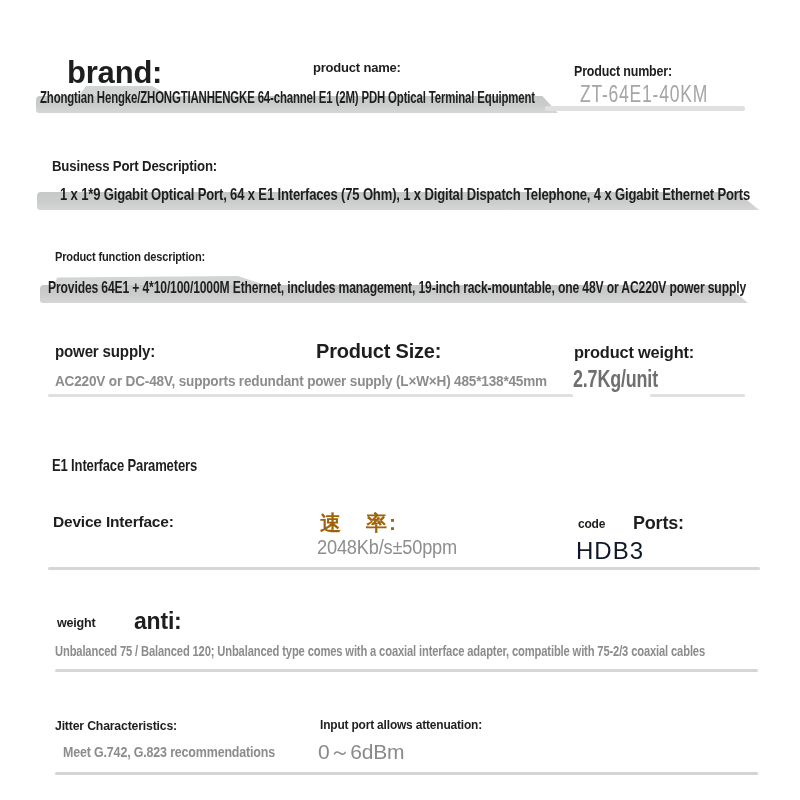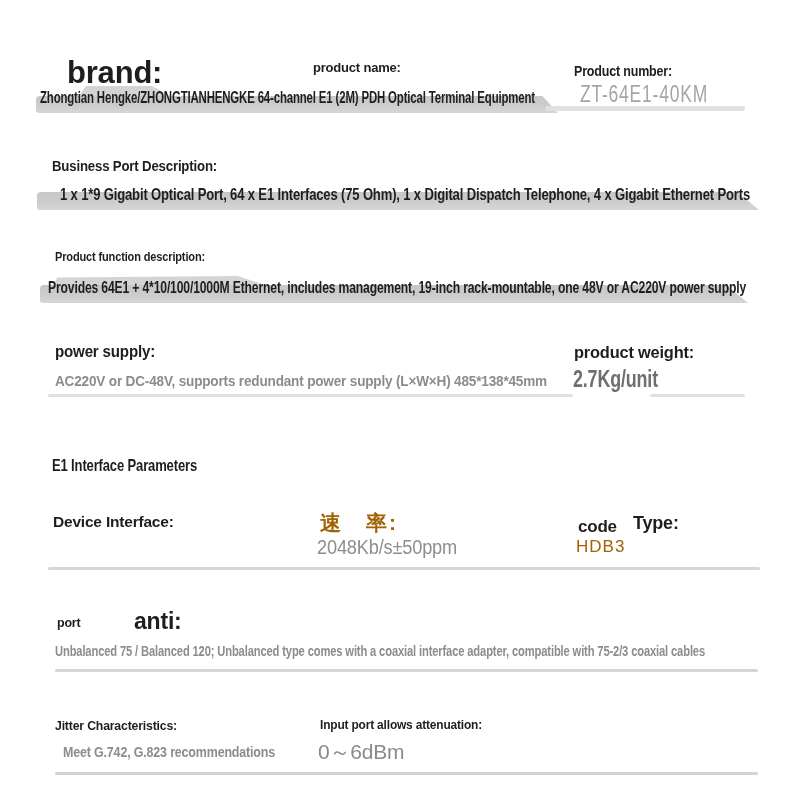--- a/index.html
+++ b/index.html
@@ -40,37 +40,38 @@
   <div class="txt b" style="left: 52px; top: 157px; font-size: 15px; transform: scaleX(0.880734);">Business Port Description:</div>
   <div class="strip slant-r" style="left:37px;top:192px;width:722px;height:18px;"></div>
   <div class="txt b z1" style="left: 60px; top: 185px; font-size: 17px; transform: scaleX(0.767293);">1 x 1*9 Gigabit Optical Port, 64 x E1 Interfaces (75 Ohm), 1 x Digital Dispatch Telephone, 4 x Gigabit Ethernet Ports</div>
 
   <div class="txt b" style="left: 55px; top: 249px; font-size: 13.5px; transform: scaleX(0.818763);">Product function description:</div>
   <div class="bump" style="left:53px;top:276px;width:215px;height:10px;clip-path:polygon(0 100%,2% 15%,86% 0,100% 100%);"></div>
   <div class="strip slant-r" style="left:40px;top:285px;width:708px;height:18px;"></div>
   <div class="txt b z1" style="left: 48px; top: 278px; font-size: 17px; transform: scaleX(0.713599);">Provides 64E1 + 4*10/100/1000M Ethernet, includes management, 19-inch rack-mountable, one 48V or AC220V power supply</div>
 
   <div class="txt b" style="left: 55px; top: 343px; font-size: 16px; transform: scaleX(0.944649);">power supply:</div>
+  <div class="txt b" style="left:316px;top:340px;font-size:20px;">Product Size:</div>
   <div class="txt b" style="left: 574px; top: 343px; font-size: 17px; transform: scaleX(0.963976);">product weight:</div>
   <div class="txt gray" style="left: 55px; top: 372px; font-size: 15.5px; transform: scaleX(0.874594);">AC220V or DC-48V, supports redundant power supply (L×W×H) 485*138*45mm</div>
   <div class="txt" style="left: 573px; top: 366px; font-size: 23px; font-weight: bold; color: rgb(111, 111, 111); transform: scaleX(0.778589);">2.7Kg/unit</div>
   <div class="rule" style="left:48px;top:394px;width:525px;background:#e0e0e0;"></div>
   <div class="rule" style="left:650px;top:394px;width:95px;background:#e0e0e0;"></div>
 
   <div class="txt b" style="left: 52px; top: 456px; font-size: 16.5px; transform: scaleX(0.79046);">E1 Interface Parameters</div>
 
   <div class="txt b" style="left:53px;top:513px;font-size:15.5px;">Device Interface:</div>
   <div class="txt" style="left:320px;top:509px;font-size:21px;color:#a16207;font-weight:bold;letter-spacing:2px;">速　率:</div>
-  <div class="txt b" style="left:578px;top:517px;font-size:17px;">code</div>
-  <div class="txt b" style="left:633px;top:513px;font-size:18px;">Type:</div>
+  <div class="txt b" style="left:578px;top:517px;font-size:12px;">code</div>
+  <div class="txt b" style="left:633px;top:513px;font-size:18px;">Ports:</div>
   <div class="txt" style="left: 317px; top: 536px; font-size: 20px; color: rgb(142, 142, 142); transform: scaleX(0.910014);">2048Kb/s±50ppm</div>
-  <div class="txt" style="left:576px;top:537px;font-size:17px;color:#a16207;letter-spacing:1px;">HDB3</div>
+  <div class="txt" style="left:576px;top:537px;font-size:24px;color:#0f172a;letter-spacing:1px;">HDB3</div>
   <div class="rule" style="left:48px;top:567px;width:712px;background:#d6d6d6;"></div>
 
-  <div class="txt b" style="left:57px;top:616px;font-size:12.5px;">port</div>
+  <div class="txt b" style="left:57px;top:616px;font-size:12.5px;">weight</div>
   <div class="txt b" style="left:108px;top:608px;font-size:23px;margin-left:26px;">anti:</div>
   <div class="txt gray" style="left: 55px; top: 642px; font-size: 15px; transform: scaleX(0.746483);">Unbalanced 75 / Balanced 120; Unbalanced type comes with a coaxial interface adapter, compatible with 75-2/3 coaxial cables</div>
   <div class="rule" style="left:55px;top:669px;width:703px;background:#d6d6d6;"></div>
 
   <div class="txt b" style="left: 55px; top: 718px; font-size: 13.5px; transform: scaleX(0.908964);">Jitter Characteristics:</div>
   <div class="txt b" style="left: 320px; top: 717px; font-size: 13.5px; transform: scaleX(0.885246);">Input port allows attenuation:</div>
   <div class="txt gray" style="left: 63px; top: 743px; font-size: 15.5px; transform: scaleX(0.803316);">Meet G.742, G.823 recommendations</div>
   <div class="txt" style="left:318px;top:738px;font-size:21px;color:#8a8a8a;">0～6dBm</div>
   <div class="rule" style="left:55px;top:772px;width:703px;background:#d4d4d4;"></div>
 

